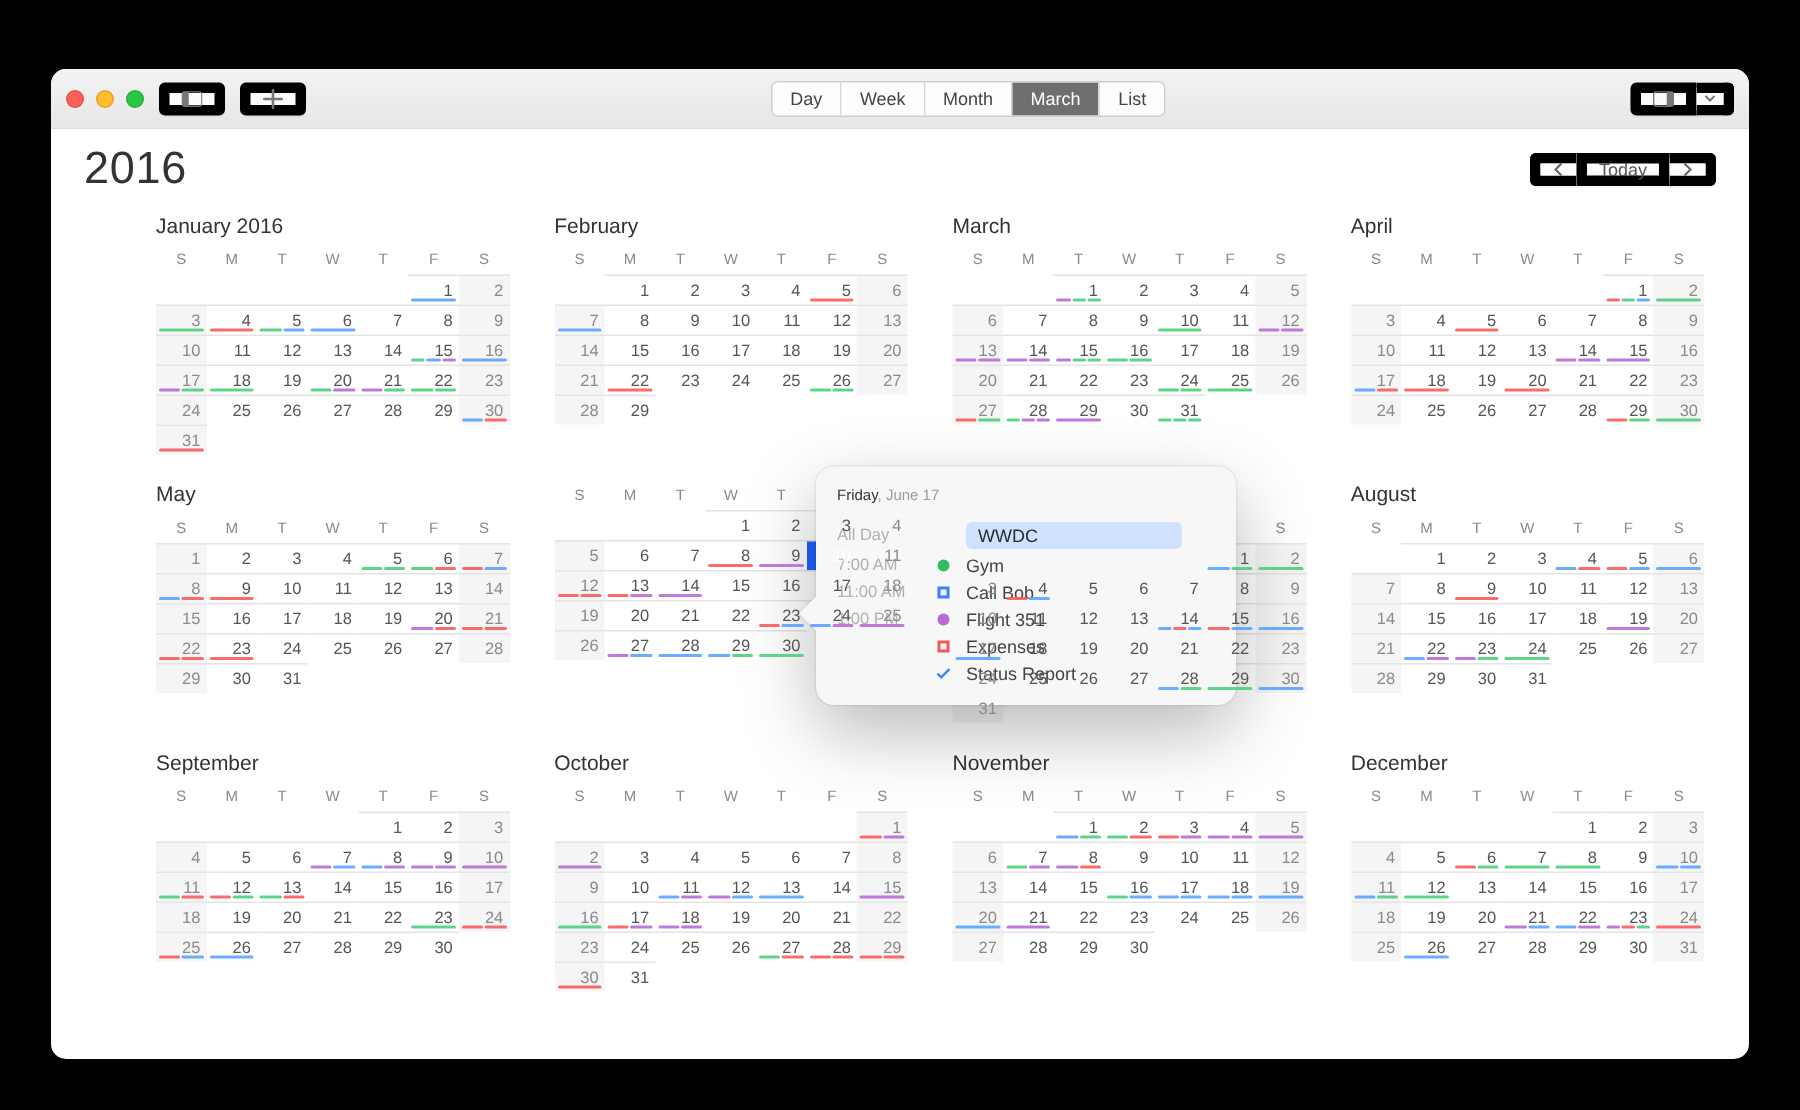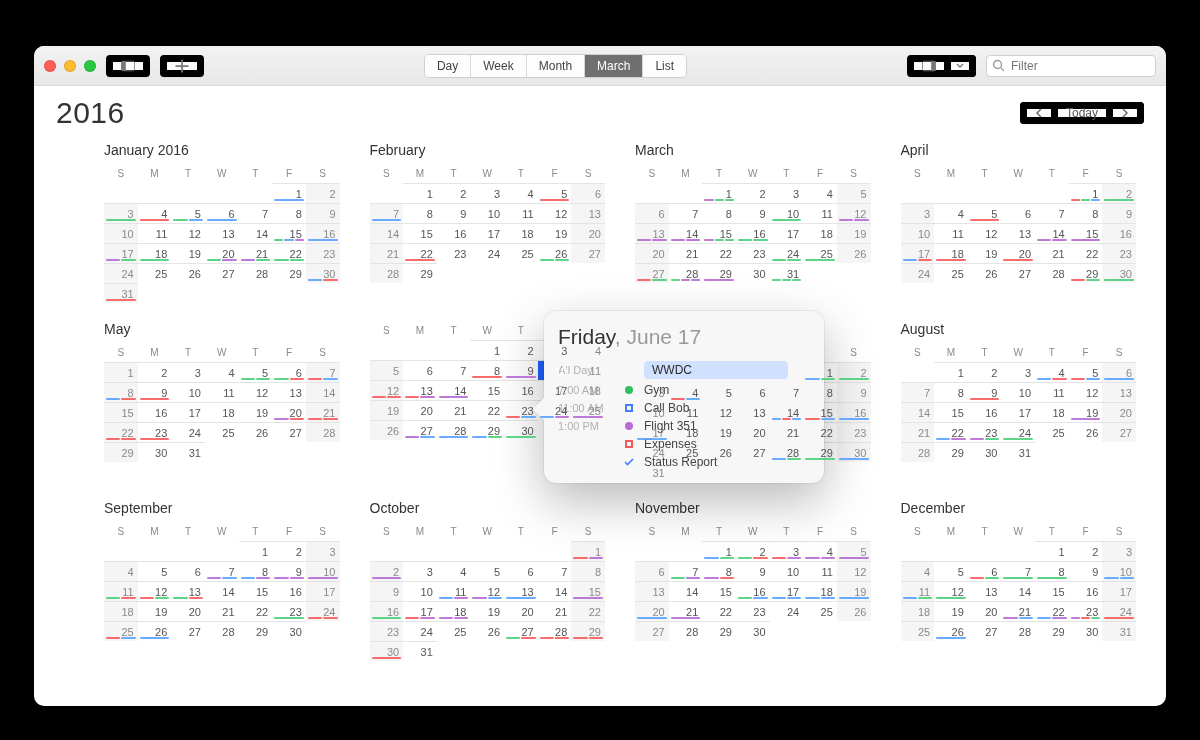--- a/index.html
+++ b/index.html
@@ -77,21 +77,21 @@
   .chip.p{background:var(--chip-purple)}
   
   .popover {
     position:absolute; width:280px; background:#f7f7f7; border-radius:12px; box-shadow:0 18px 50px rgba(0,0,0,.28), 0 0 0 1px rgba(0,0,0,.06);
     padding:14px 14px 12px 14px;
   }
   .popover::before{
     content:""; position:absolute; left:-8px; top:90px; width:16px; height:16px; background:#f7f7f7; transform:rotate(45deg);
     box-shadow:-1px 1px 1px rgba(0,0,0,.06);
   }
-  .pop-title{font-size:21px; margin-bottom:10px}
+  .pop-title{font-size:10px; margin-bottom:10px}
   .pop-title .wd{color:#333}
   .pop-title .dt{color:#9a9a9a}
   .ev{display:flex; align-items:center; gap:10px; padding:2px 0; font-size:12px;}
   .ev .time{width:56px; text-align:left; color:#b0b0b0; font-size:11px}
   .ev .bullet{width:10px; display:flex; justify-content:center}
   .ev .label{color:#444}
   .ev.allday .label{ background:var(--badge-blue); color:#2b2b2b; border-radius:4px; padding:2px 96px 2px 8px;}
   .ev .circ{width:8px;height:8px;border-radius:50%;display:inline-block}
   .ev .sq{width:8px;height:8px;border:2px solid #3c7fff;display:inline-block}
   .ev .sq.red{border-color:#f05a5a}
@@ -134,29 +134,20 @@
         <svg class="icon" viewBox="0 0 16 12">
             <rect x=".5" y=".5" width="15" height="11" rx="2" fill="none" stroke="#777"></rect>
             <rect x="10.5" y=".5" width="5" height="11" fill="#777"></rect>
           </svg>
       </div>
       <div class="btn drop">
         <svg width="8" height="6" viewBox="0 0 8 6">
             <path d="M1 1l3 3 3-3" fill="none" stroke="#777" stroke-width="1.3"></path>
           </svg>
       </div>
-    </div>
-    <div class="search">
-      <span class="sicon">
-        <svg width="13" height="13" viewBox="0 0 13 13">
-            <circle cx="5.5" cy="5.5" r="4" fill="none" stroke="#999" stroke-width="1.3"></circle>
-            <path d="M9 9l3 3" stroke="#999" stroke-width="1.3"></path>
-          </svg>
-      </span>
-      <input placeholder="Filter" style="">
     </div>
   </div>
 
   <div class="header">
     <div class="year-title">2016</div>
     <div class="nav">
       <div class="btn chev left">
         <svg width="8" height="10" viewBox="0 0 8 10">
             <path d="M6 1 2 5l4 4" fill="none" stroke="#666" stroke-width="1.4"></path>
           </svg>

